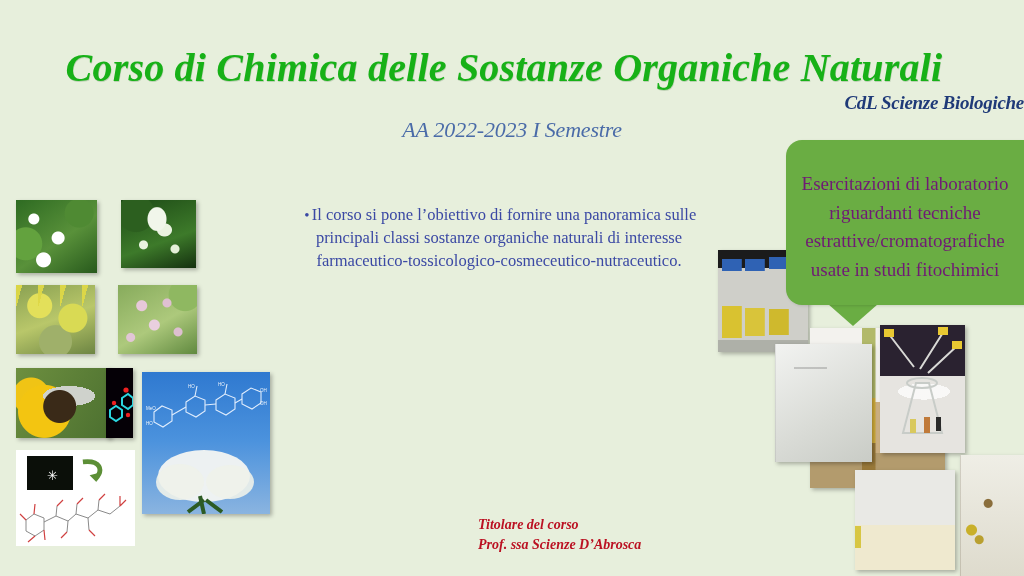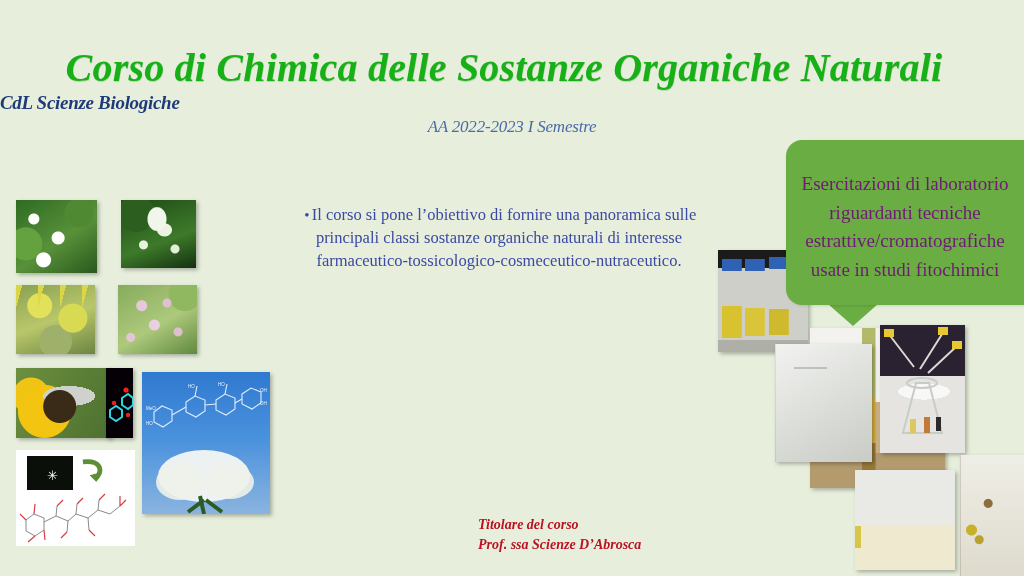--- a/index.html
+++ b/index.html
@@ -14,27 +14,27 @@
 
   
   .title{
     position:absolute;left:0;top:44px;width:1008px;text-align:center;
     font-family:"Liberation Serif", serif;
     font-size:40px;font-weight:bold;font-style:italic;
     color:#17b117;letter-spacing:.2px;white-space:nowrap;
     text-shadow:0.5px 0.5px 0 rgba(0,80,0,.18);
   }
   .subtitle1{
-    position:absolute;left:0;top:92px;width:1024px;text-align:left;
+    position:absolute;left:0;top:92px;width:1024px;text-align:right;
     font-size:19px;font-weight:bold;font-style:italic;color:#1f3a78;
     letter-spacing:-0.3px;
   }
   .subtitle2{
     position:absolute;left:0;top:117px;width:1024px;text-align:center;
-    font-size:17px;font-style:italic;color:#4a6ba8;letter-spacing:-0.2px;
+    font-size:22px;font-style:italic;color:#4a6ba8;letter-spacing:-0.2px;
   }
 
   
   .body-block{
     position:absolute;left:283px;top:204px;width:432px;
     color:#3b49a4;font-size:16.5px;line-height:1.38;text-align:center;
   }
   .bullet-row{display:block;position:relative;}
   .bullet-row .dot{
     display:inline-block;width:10px;color:#3b49a4;font-size:15px;

